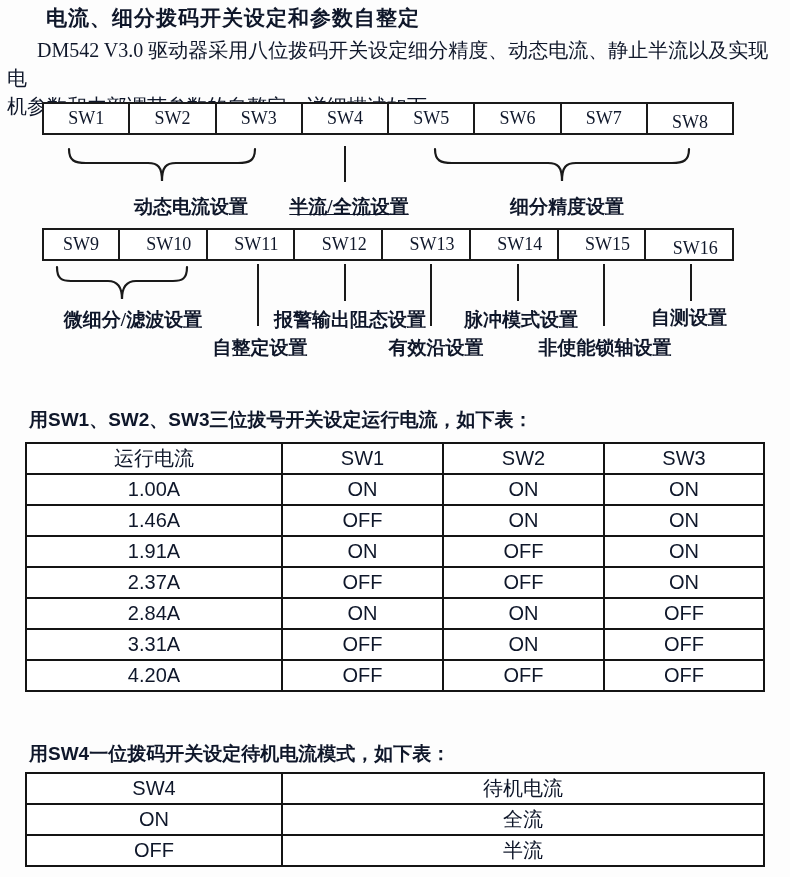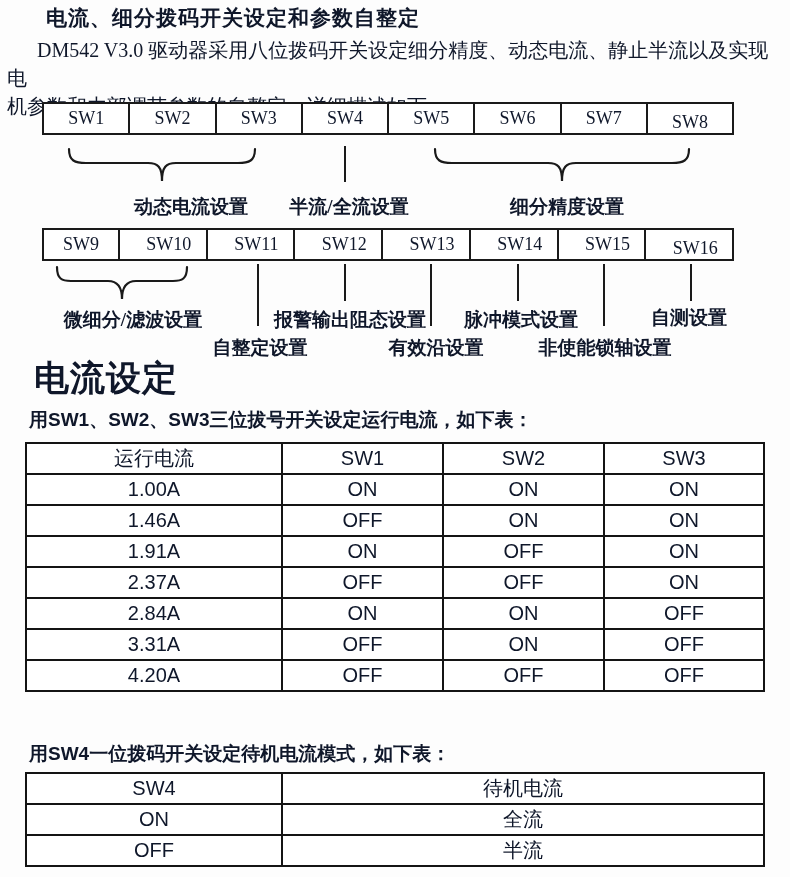--- a/index.html
+++ b/index.html
@@ -81,21 +81,21 @@
 
   <svg class="brace" style="left:66px; top:146px;" width="192" height="38" viewBox="0 0 192 38">
     <path d="M3,3 C3,15 9,17 20,17 L82,17 C92,17 96,21 96,35 C96,21 100,17 110,17 L172,17 C183,17 189,15 189,3" fill="none" stroke="#1a1a1a" stroke-width="2.2" stroke-linecap="round"></path>
   </svg>
   <div class="vline" style="left:344px; top:146px; height:36px;"></div>
   <svg class="brace" style="left:432px; top:146px;" width="260" height="38" viewBox="0 0 260 38">
     <path d="M3,3 C3,15 9,17 20,17 L116,17 C126,17 130,21 130,35 C130,21 134,17 144,17 L240,17 C251,17 257,15 257,3" fill="none" stroke="#1a1a1a" stroke-width="2.2" stroke-linecap="round"></path>
   </svg>
 
   <div class="dlabel" style="left:150px; top:194px;margin-left:41px;">动态电流设置</div>
-  <div class="dlabel" style="left:349px; top:194px;">半流/全流设置</div>
+  <div class="dlabel" style="left:349px; top:194px;text-decoration:underline;">半流/全流设置</div>
   <div class="dlabel" style="left:567px; top:194px;">细分精度设置</div>
 
   <div class="sw-row" style="top:228px;gap:12px;">
       <div class="sw-cell">SW9</div>
       <div class="sw-cell">SW10</div>
       <div class="sw-cell">SW11</div>
       <div class="sw-cell">SW12</div>
       <div class="sw-cell">SW13</div>
       <div class="sw-cell">SW14</div>
       <div class="sw-cell">SW15</div>
@@ -113,21 +113,20 @@
   <div class="vline" style="left:690px; top:264px; height:37px;"></div>
 
   <div class="dlabel" style="left:133px; top:307px;">微细分/滤波设置</div>
   <div class="dlabel" style="left:350px; top:307px;">报警输出阻态设置</div>
   <div class="dlabel" style="left:521px; top:307px;">脉冲模式设置</div>
   <div class="dlabel" style="left:689px; top:305px;">自测设置</div>
   <div class="dlabel" style="left:260px; top:335px;">自整定设置</div>
   <div class="dlabel" style="left:436px; top:335px;">有效沿设置</div>
   <div class="dlabel" style="left:605px; top:335px;">非使能锁轴设置</div>
 
-  <div class="section-heading">电流设定</div>
   <div class="subtitle s1">用SW1、SW2、SW3三位拔号开关设定运行电流，如下表：</div>
 
   <table class="data t1">
     <colgroup>
       <col style="width:256px">
         <col style="width:161px">
         <col style="width:161px">
         <col style="width:160px">
     </colgroup>
   <thead>

